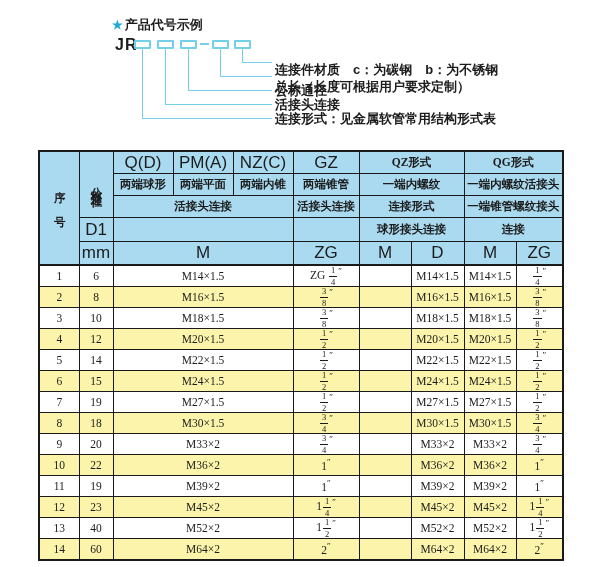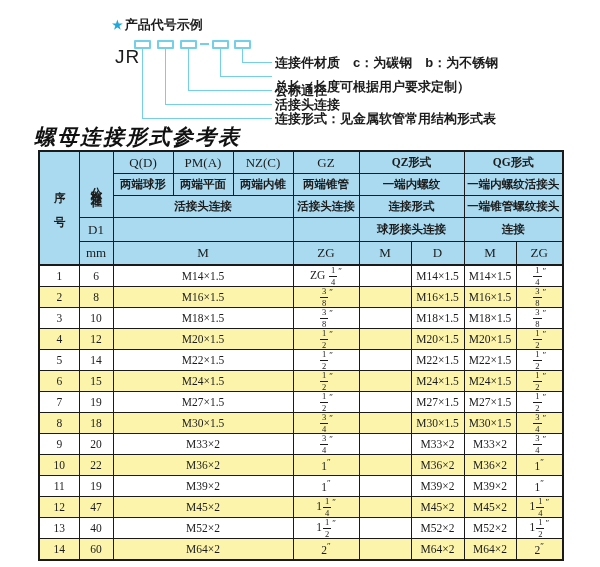--- a/index.html
+++ b/index.html
@@ -11,50 +11,50 @@
     --text:#1c1c1c;
   }
   html,body{margin:0;padding:0;background:#fff;}
   .page{
     position:relative;width:600px;height:567px;background:#fff;overflow:hidden;
     font-family:"Liberation Sans",sans-serif;color:var(--text);
   }
   
   .diag-title{position:absolute;left:112px;top:16px;font-size:13px;font-weight:bold;white-space:nowrap;}
   .diag-title .star{color:var(--star-blue);margin-right:2px;font-size:12px;}
-  .jr{position:absolute;left:115px;top:46px;font-size:19px;font-weight:normal;letter-spacing:1px;}
+  .jr{position:absolute;left:115px;top:36px;font-size:16px;font-weight:bold;letter-spacing:1px;}
   .cbox{position:absolute;top:40px;width:17px;height:9px;border:2px solid var(--accent-cyan);box-sizing:border-box;border-radius:1px;background:#fff;}
   .b1{left:134px}.b2{left:157px}.b3{left:180px}.b4{left:212px}.b5{left:234px}
   .dash{position:absolute;left:200px;top:43px;width:9px;height:0;border-top:2px solid var(--accent-cyan);}
   .conn{position:absolute;top:49px;border-left:1.5px solid var(--accent-cyan);border-bottom:1.5px solid var(--accent-cyan);box-sizing:border-box;}
   .c1{left:142px;width:130px;height:70px}
   .c2{left:165px;width:107px;height:56px}
   .c3{left:188px;width:84px;height:42px}
   .c4{left:220px;width:52px;height:28px}
   .c5{left:242px;width:30px;height:14px}
   .lbl{position:absolute;left:275px;transform:translateY(-50%);font-size:13px;font-weight:bold;white-space:nowrap;}
-  .l1{top:63px}.l2{top:87px}.l3{top:91px}.l4{top:105px}.l5{top:119px}
+  .l1{top:70px}.l2{top:87px}.l3{top:91px}.l4{top:105px}.l5{top:119px}
   
   .table-title{
     position:absolute;left:34px;top:123px;font-family:"DejaVu Serif",serif;
     font-size:21px;font-weight:bold;font-style:italic;letter-spacing:2px;color:#111;
   }
   
   table.ref{
     position:absolute;left:38px;top:150px;width:524px;
     border-collapse:collapse;table-layout:fixed;
     border:2px solid var(--border);
   }
   table.ref td{
     border:1px solid var(--border);text-align:center;vertical-align:middle;
     padding:0;font-family:"Liberation Serif",serif;font-size:11.5px;color:var(--text);
     overflow:hidden;white-space:nowrap;
   }
   thead td{background:var(--header-blue);font-weight:bold;font-size:11px;}
-  thead td.lat{font-weight:normal;font-family:Liberation Serif, serif;font-size:13px;}
+  thead td.lat{font-weight:normal;font-family:Liberation Sans, sans-serif;font-size:17px;}
   thead tr:nth-child(1) td{height:21px}
   thead tr:nth-child(2) td{height:21px}
   thead tr:nth-child(3) td{height:21px}
   thead tr:nth-child(4) td{height:23px}
   thead tr:nth-child(5) td{height:22px}
   thead{border-bottom:2px solid var(--border);}
   tbody tr{height:21px;}
   tbody tr.yellow td{background:var(--row-yellow);}
   .vert{
     writing-mode:vertical-lr;text-orientation:upright;display:inline-block;
@@ -92,21 +92,20 @@
     <div class="conn c4"></div>
     <div class="conn c5"></div>
 
     <div class="lbl l1">连接件材质　c：为碳钢　b：为不锈钢</div>
     <div class="lbl l2">总长（长度可根据用户要求定制）</div>
     <div class="lbl l3">公称通径</div>
     <div class="lbl l4">活接头连接</div>
     <div class="lbl l5">连接形式：见金属软管常用结构形式表</div>
   </div>
 
-  <div class="table-title">螺母连接形式参考表</div>
 
   <table class="ref">
     <colgroup>
       <col style="width:40px">
         <col style="width:34px">
       <col style="width:60px">
         <col style="width:60px">
         <col style="width:60px">
       <col style="width:66px">
       <col style="width:52px">
@@ -262,21 +261,21 @@
           <td>19</td>
           <td colspan="3">M39×2</td>
           <td>1<span class="in">″</span></td>
           <td></td>
           <td>M39×2</td>
           <td>M39×2</td>
           <td>1<span class="in">″</span></td>
         </tr>
         <tr class="yellow">
           <td>12</td>
-          <td>47</td>
+          <td>23</td>
           <td colspan="3">M45×2</td>
           <td>1<span class="fr"><span class="n">1</span><span class="d">4</span></span><span class="in">″</span></td>
           <td></td>
           <td>M45×2</td>
           <td>M45×2</td>
           <td>1<span class="fr"><span class="n">1</span><span class="d">4</span></span><span class="in">″</span></td>
         </tr>
         <tr>
           <td>13</td>
           <td>40</td>

